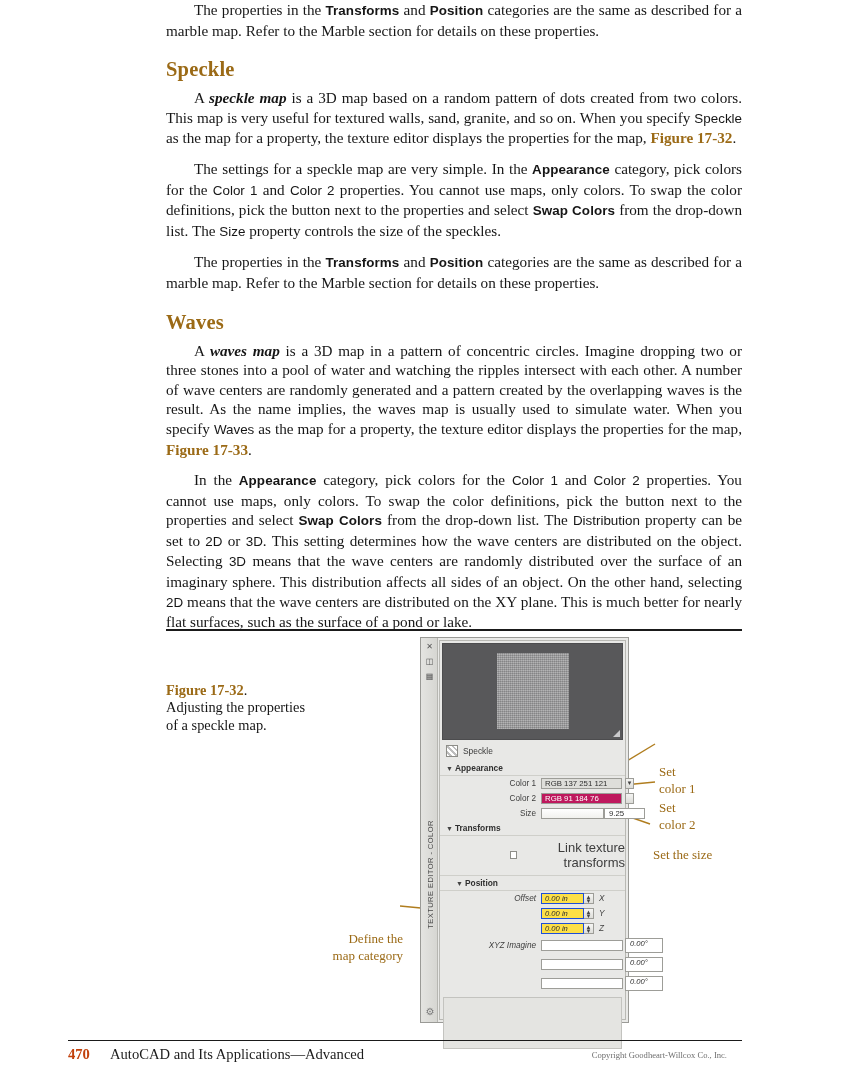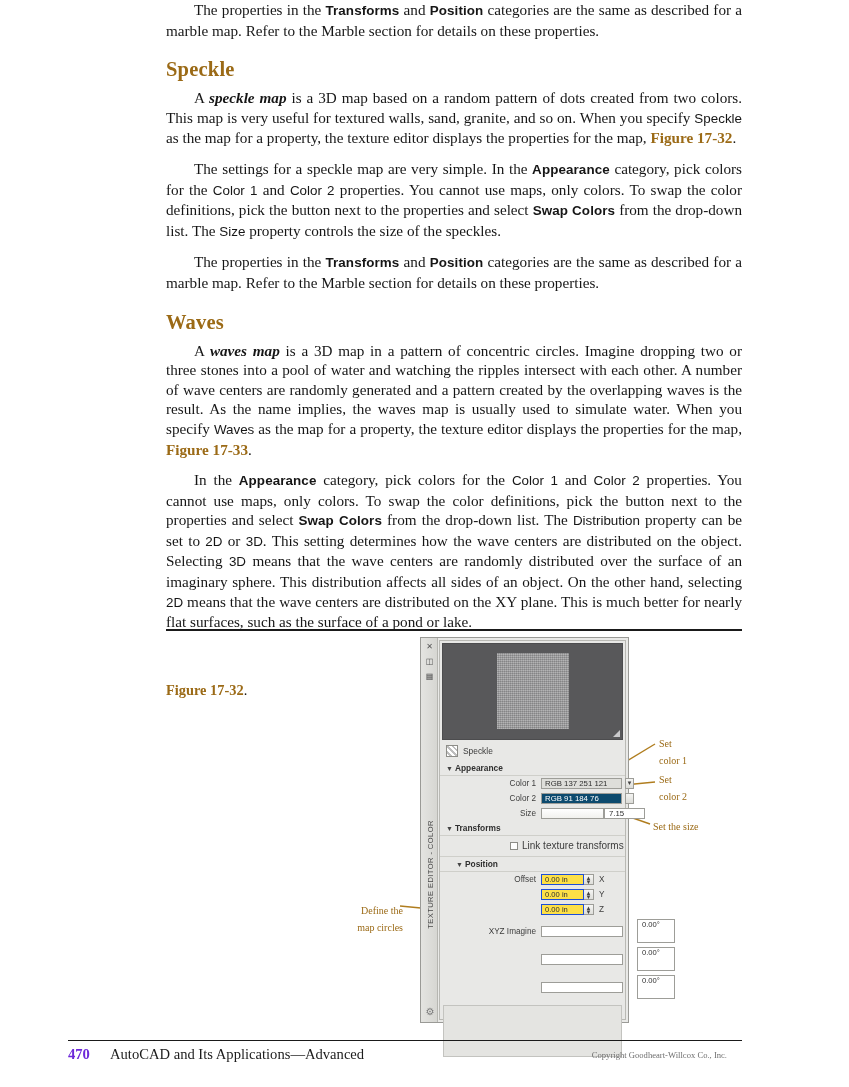--- a/index.html
+++ b/index.html
@@ -83,22 +83,23 @@
   .fig-caption .cap-num {
     color: #9b6a16;
     font-weight: bold;
   }
 
   
   .callout {
     position: absolute;
     color: #9b6a16;
     font-family: "Liberation Serif", serif;
-    font-size: 10px;
+    font-size: 13px;
     line-height: 17px;
+    margin-top: 28px;
   }
   #callout-color1 { left: 659px; top: 735px; }
   #callout-color2 { left: 659px; top: 771px; }
   #callout-size   { left: 653px; top: 818px; }
   #callout-pos    { left: 303px; top: 902px; text-align: right; width: 100px; }
 
   
   .panel {
     position: absolute;
     left: 420px;
@@ -252,21 +253,21 @@
     border: 1px solid #9d9d98;
     background: #dededa;
     box-sizing: border-box;
     font-size: 7.8px;
     line-height: 10px;
     padding-left: 3px;
     color: #2e2e2e;
     flex: none;
   }
   .field.selected {
-    background: #0c4a6e;
+    background: #be185d;
     color: #ffffff;
   }
   .color1 { width: 81px; }
   .color2 { width: 81px; }
   .dropbtn {
     width: 9px; height: 11px;
     margin-left: 3px;
     border: 1px solid #9d9d98;
     background: linear-gradient(#f4f4f2,#dcdcd8);
     box-sizing: border-box;
@@ -302,24 +303,24 @@
     gap: 4px;
     padding: 4px 0 5px 70px;
     border-bottom: 1px solid #cfcfca;
   }
   .checkbox {
     width: 8px; height: 8px;
     border: 1px solid #8d8d88;
     background: #fff;
     box-sizing: border-box;
   }
-  .check-label { font-size: 10px; color: #3d3d3d; text-align: right; }
-
-  
-  .pos-wrap { padding-left: 14px; }
+  .check-label { font-size: 13px; color: #3d3d3d; text-align: right; }
+
+  
+  .pos-wrap { padding-left: 14px; font-style: italic; }
   .spin-field {
     width: 43px; height: 11px;
     border: 1px solid #1d4ed8;
     background: #fde047;
     box-sizing: border-box;
     font-size: 7.6px;
     line-height: 10px;
     padding-left: 3px;
     color: #2e2e2e;
     flex: none;
@@ -344,22 +345,22 @@
   }
   .prop-label.sm { width: 82px; }
   .rotbox {
     width: 82px; height: 11px;
     border: 1px solid #9d9d98;
     background: #ffffff;
     box-sizing: border-box;
     flex: none;
   }
   .degbox {
-    width: 38px; height: 24px;
-    margin-left: 14px;
+    width: 38px; height: 15px;
+    margin-left: 2px;
     border: 1px solid #9d9d98;
     background: #ffffff;
     box-sizing: border-box;
     font-size: 7.6px;
     line-height: 10px;
     padding-left: 4px;
     color: #2e2e2e;
     flex: none;
   }
 
@@ -390,21 +391,21 @@
     height: 1.4px;
     background: #1a1a1a;
   }
   .page-num {
     position: absolute;
     left: 68px;
     top: 1046px;
     font-family: "Liberation Serif", serif;
     font-weight: bold;
     font-size: 14.6px;
-    color: #6d28d9;
+    color: #c2410c;
   }
   .book-title {
     position: absolute;
     left: 110px;
     top: 1046px;
     font-family: Liberation Serif, serif;
     font-size: 14.6px;
     color: #1c1c1c;
   }
   .copyright {
@@ -448,34 +449,35 @@
   <p class="body">
     <span>In the </span><span class="sans-b">Appearance</span><span> category, pick colors for the </span><span class="sans">Color 1</span><span> and </span><span class="sans">Color 2</span><span> properties. You cannot use maps, only colors. To swap the color definitions, pick the button next to the properties and select </span><span class="sans-b">Swap Colors</span><span> from the drop-down list. The </span><span class="sans">Distribution</span><span> property can be set to </span><span class="sans">2D</span><span> or </span><span class="sans">3D</span><span>. This setting determines how the wave centers are distributed on the object. Selecting </span><span class="sans">3D</span><span> means that the wave centers are randomly distributed over the surface of an imaginary sphere. This distribution affects all sides of an object. On the other hand, selecting </span><span class="sans">2D</span><span> means that the wave centers are distributed on the XY plane. This is much better for nearly flat surfaces, such as the surface of a pond or lake.</span>
   </p>
 
 </div>
 
 <div class="rule"></div>
 
 <div class="fig-caption">
   <span class="cap-num">Figure 17-32</span><span>.</span><br>
+  <span>Adjusting the properties of a speckle map.</span>
 </div>
 
 <div class="callout" id="callout-color1">
   <span>Set</span><br>
   <span>color 1</span>
 </div>
 <div class="callout" id="callout-color2">
   <span>Set</span><br>
   <span>color 2</span>
 </div>
 <div class="callout" id="callout-size">Set the size</div>
 <div class="callout" id="callout-pos">
   <span>Define the</span><br>
-  <span>map circles</span>
+  <span>map category</span>
 </div>
 
 <svg style="position:absolute;left:0;top:0;width:849px;height:1087px;pointer-events:none;">
   <line x1="612" y1="770" x2="655" y2="744" stroke="#b07d1e" stroke-width="1.4"></line>
   <polygon points="612,770 621,766 619,773" fill="#b07d1e"></polygon>
   <line x1="614" y1="786" x2="655" y2="782" stroke="#b07d1e" stroke-width="1.4"></line>
   <polygon points="614,786 623,783 623,790" fill="#b07d1e"></polygon>
   <line x1="610" y1="810" x2="650" y2="824" stroke="#b07d1e" stroke-width="1.4"></line>
   <polygon points="610,810 619,810 615,817" fill="#b07d1e"></polygon>
   <line x1="452" y1="911" x2="400" y2="906" stroke="#b07d1e" stroke-width="1.4"></line>
@@ -520,21 +522,21 @@
 
     <div class="prop">
       <span class="prop-label">Color 2</span>
       <span class="field color2 selected">RGB 91 184 76</span>
       <span class="dropbtn"></span>
     </div>
 
     <div class="prop">
       <span class="prop-label">Size</span>
       <span class="slider"></span>
-      <span class="numbox">7.15</span>
+      <span class="numbox">9.25</span>
     </div>
 
     <div class="cat">
       <span class="tri">▼</span><span>Transforms</span>
     </div>
 
     <div class="check-row">
       <span class="checkbox"></span>
       <span class="check-label">Link texture transforms</span>
     </div>

